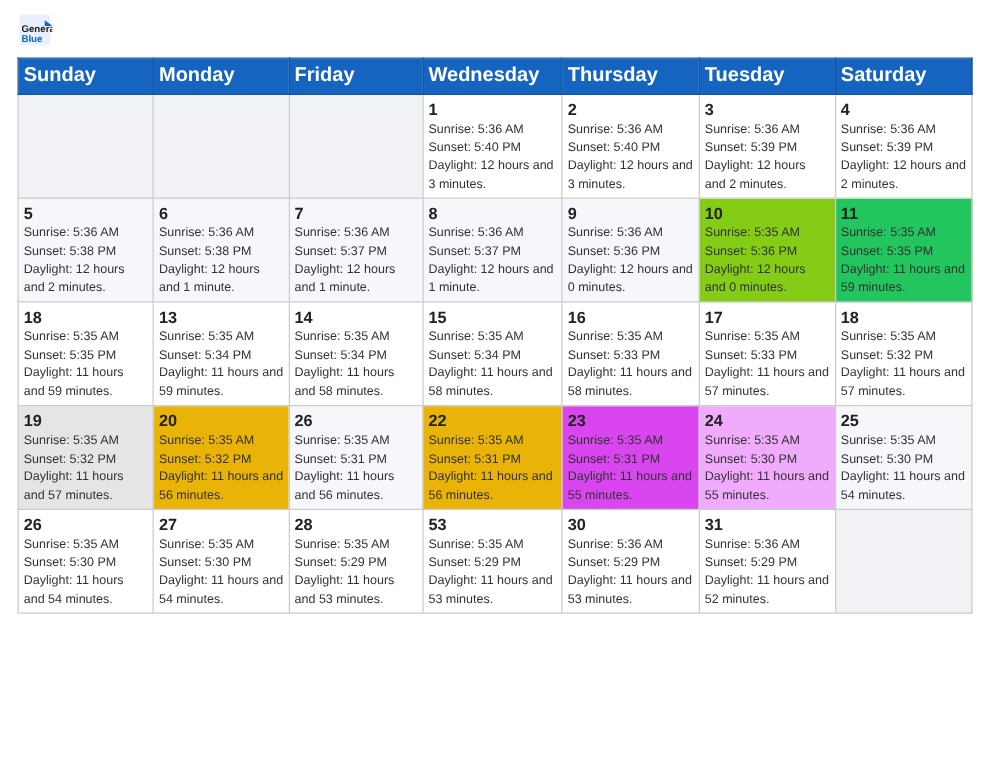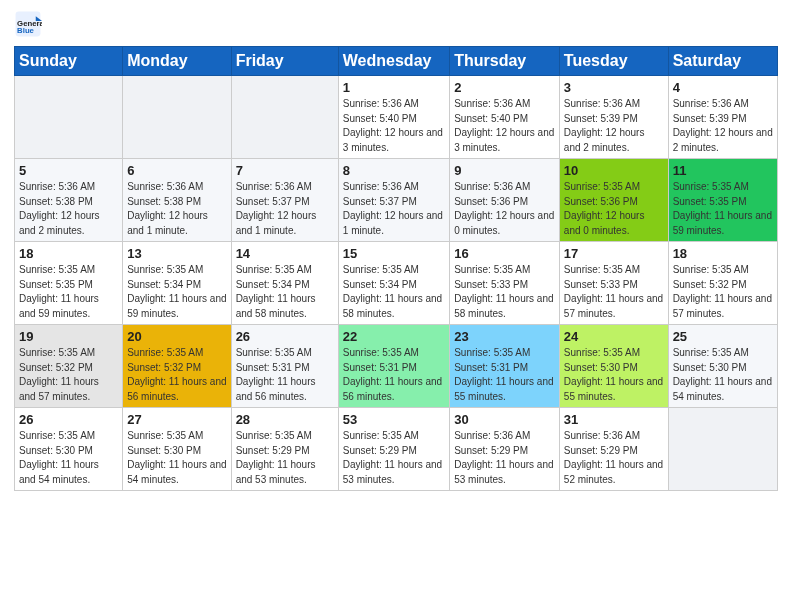--- a/index.html
+++ b/index.html
@@ -283,35 +283,35 @@
 Daylight: 11 hours
 and 56 minutes.</div>
           </td>
           <td style="background: rgb(245, 247, 250);">
             <span class="day-num">26</span>
             <div class="day-info">Sunrise: 5:35 AM
 Sunset: 5:31 PM
 Daylight: 11 hours
 and 56 minutes.</div>
           </td>
-          <td style="background: #86efac;">
+          <td style="background: #eab308;">
             <span class="day-num">22</span>
             <div class="day-info">Sunrise: 5:35 AM
 Sunset: 5:31 PM
 Daylight: 11 hours
 and 56 minutes.</div>
           </td>
-          <td style="background: #7dd3fc;">
+          <td style="background: #d946ef;">
             <span class="day-num">23</span>
             <div class="day-info">Sunrise: 5:35 AM
 Sunset: 5:31 PM
 Daylight: 11 hours
 and 55 minutes.</div>
           </td>
-          <td style="background: #bef264;">
+          <td style="background: #f0abfc;">
             <span class="day-num">24</span>
             <div class="day-info">Sunrise: 5:35 AM
 Sunset: 5:30 PM
 Daylight: 11 hours
 and 55 minutes.</div>
           </td>
           <td style="background: rgb(245, 247, 250);">
             <span class="day-num">25</span>
             <div class="day-info">Sunrise: 5:35 AM
 Sunset: 5:30 PM

